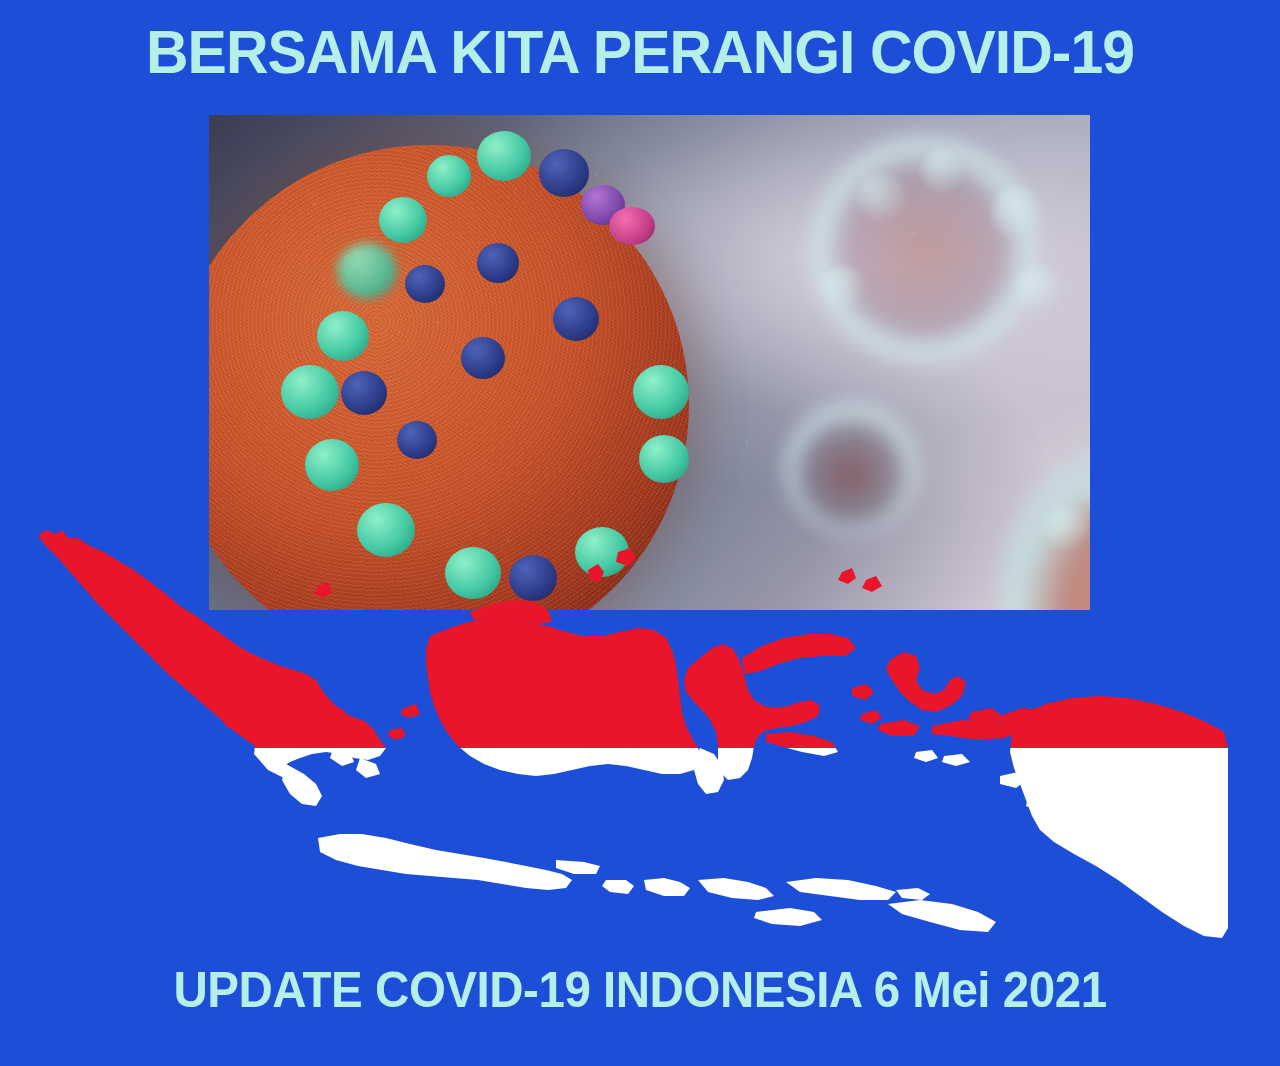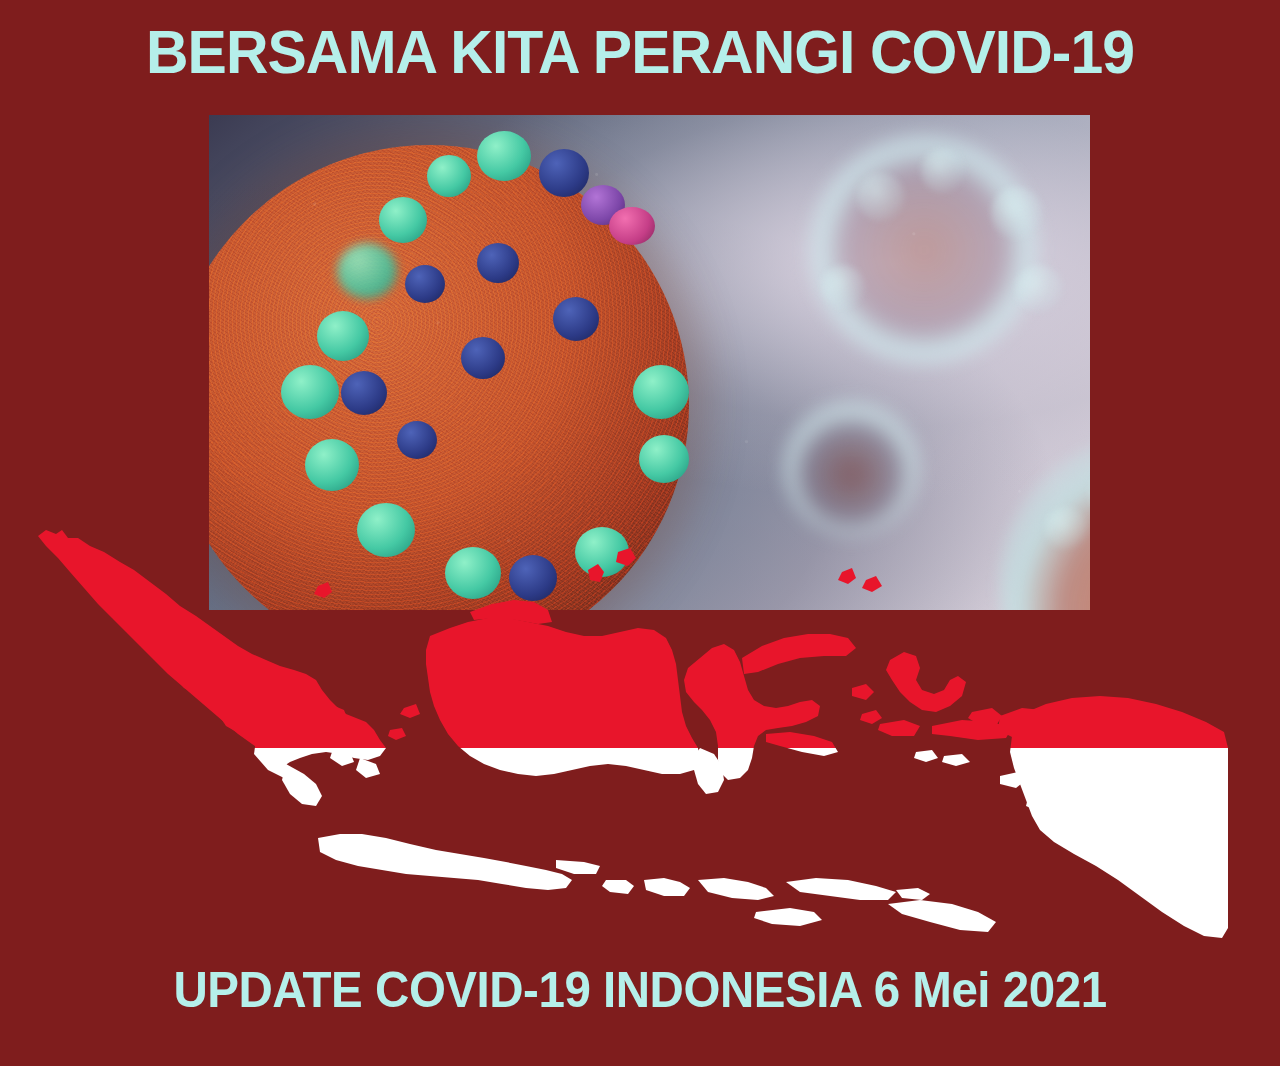--- a/index.html
+++ b/index.html
@@ -4,21 +4,21 @@
 <style>
   * { margin:0; padding:0; box-sizing:border-box; }
   html,body { width:1280px; height:1066px; overflow:hidden; }
   body {
     font-family: "Liberation Sans", sans-serif;
     background:#130C28;
     position:relative;
   }
   #poster {
     position:absolute; left:0; top:0; width:1280px; height:1066px;
-    background:#7f1d1d; overflow:hidden;
+    background:#1d4ed8; overflow:hidden;
   }
 
   
   .headline {
     position:absolute; left:0; top:18px; width:1280px;
     text-align:center;
     font-weight:bold;
     font-size:62px;
     line-height:68px;
     letter-spacing:-1px;

